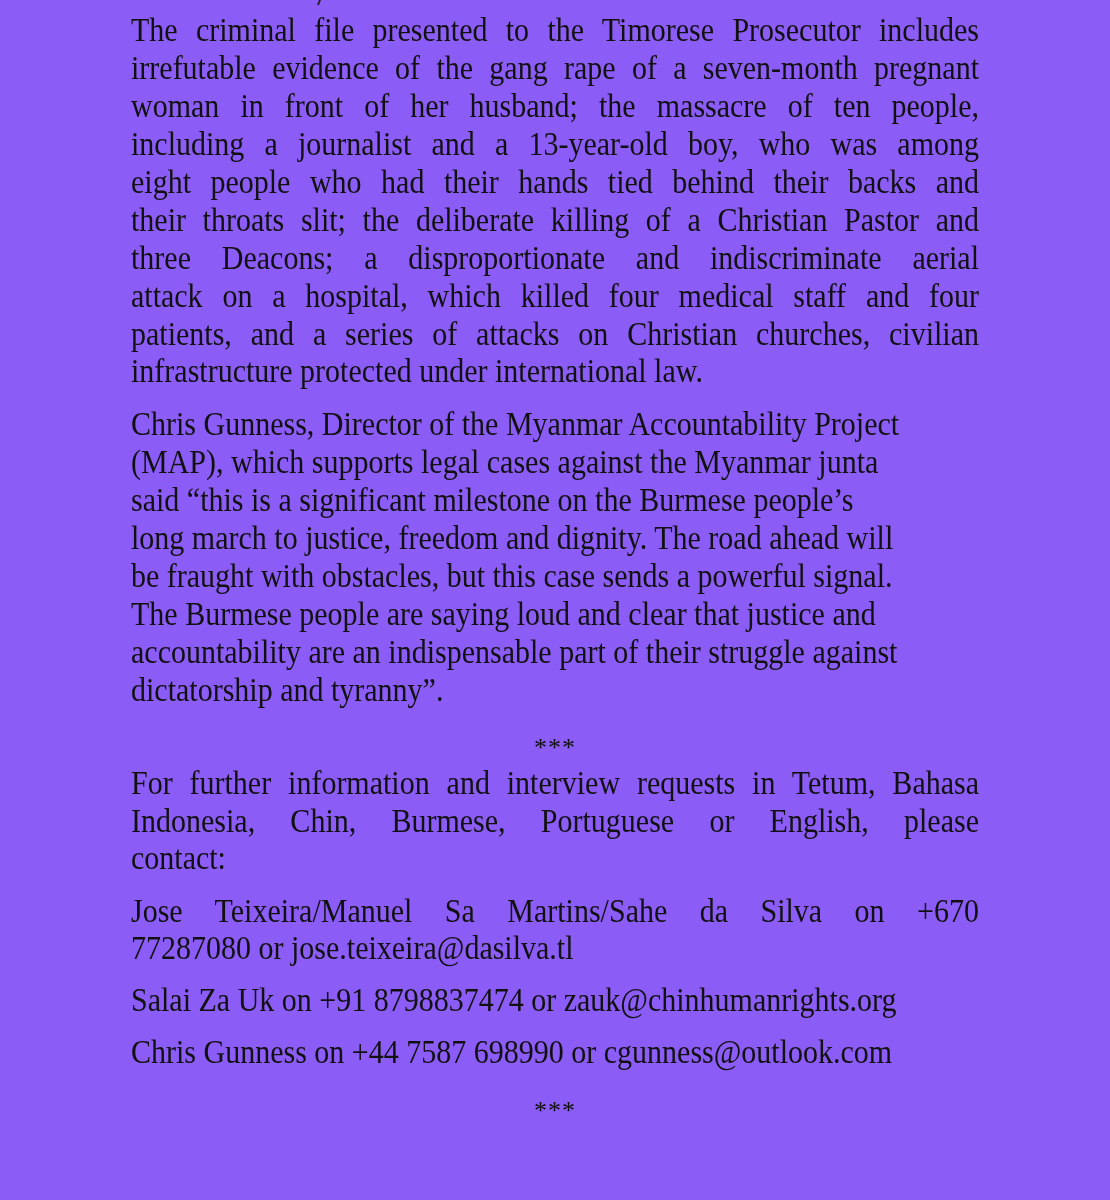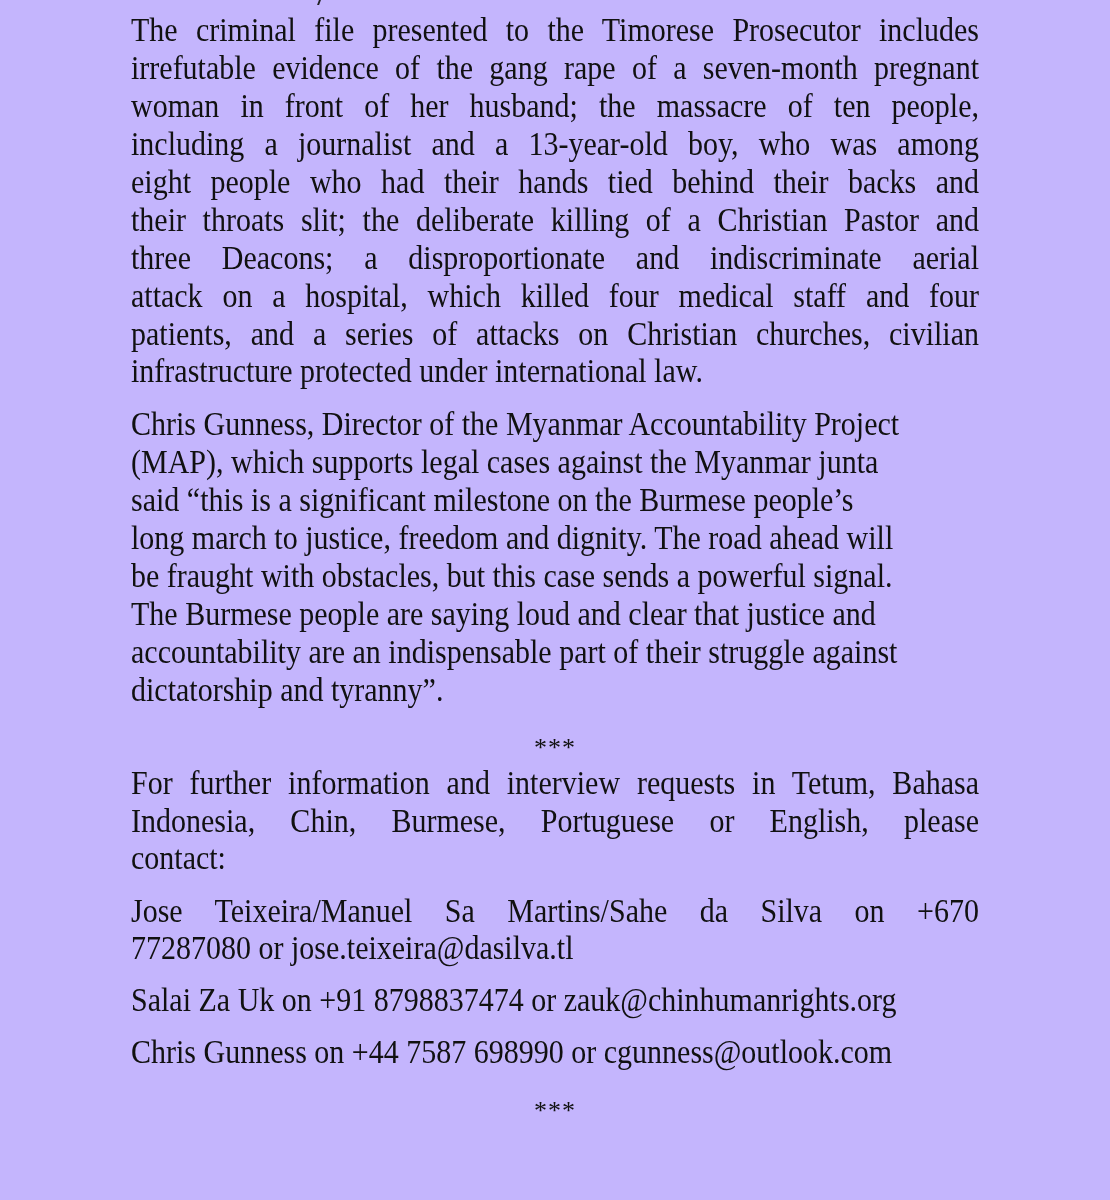--- a/index.html
+++ b/index.html
@@ -13,21 +13,21 @@
       position: relative;
       overflow: hidden;
       font-family: "Liberation Serif", "DejaVu Serif", serif;
       color: #111111;
     }
     .page {
       position: absolute;
       left: 0; top: 0;
       width: 1110px;
       height: 1200px;
-      background: #c4b5fd;
+      background: #8b5cf6;
     }
     .fragment {
       position: absolute;
       left: 318px;
       top: 0px;
       width: 10px;
       height: 5px;
       border-left: 2px solid #222;
       border-bottom: 0;
       transform: skewX(-20deg);

